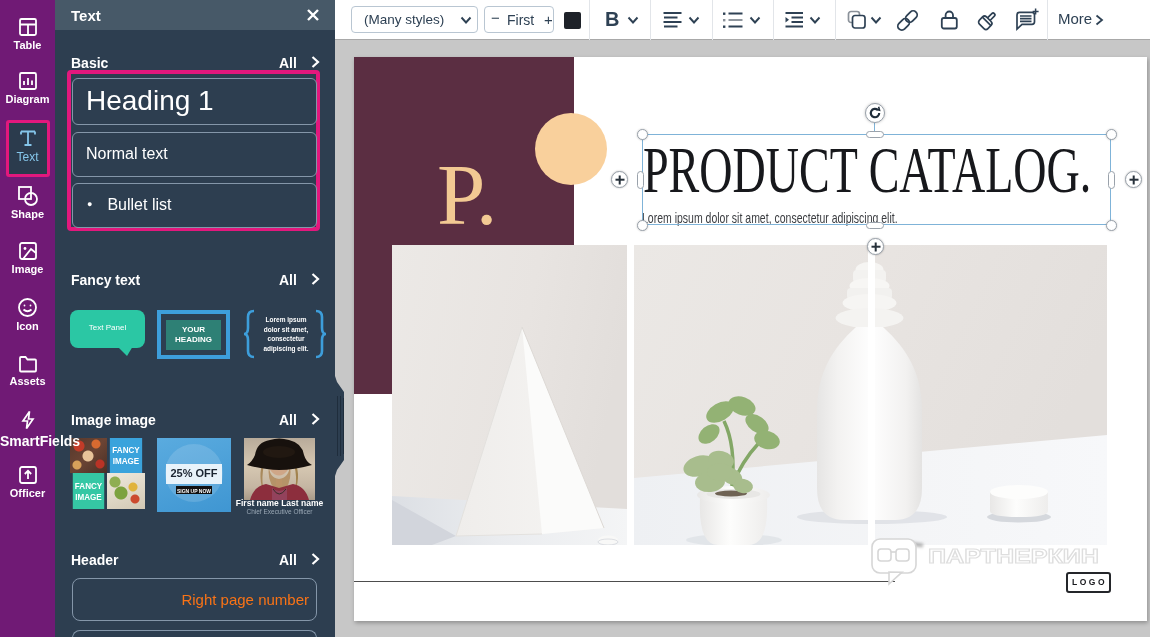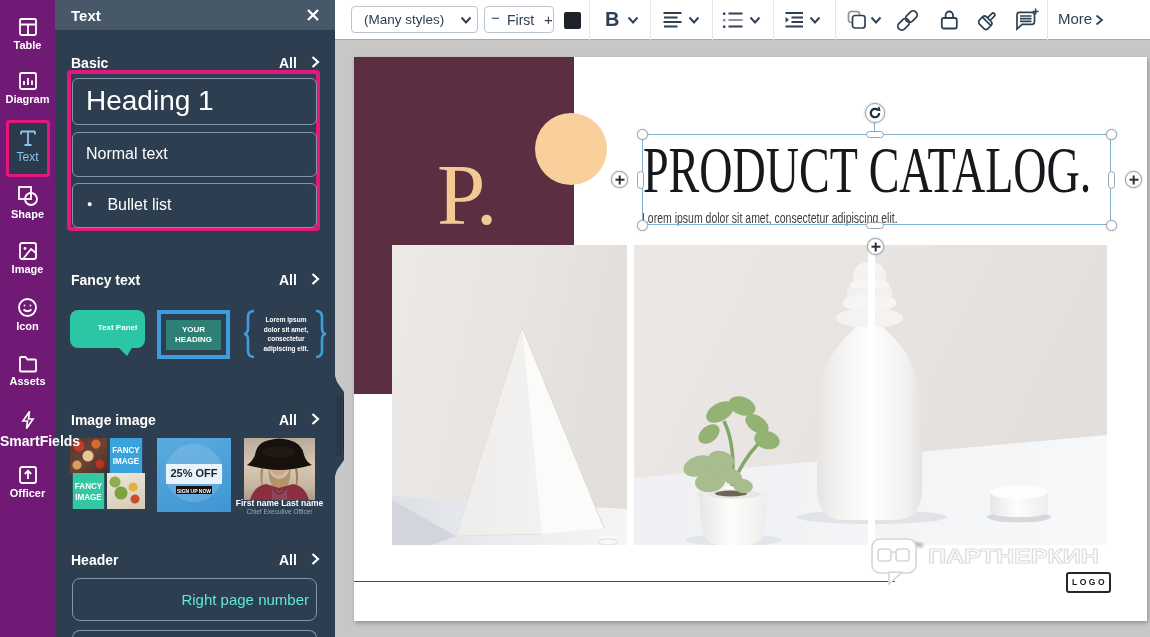--- a/index.html
+++ b/index.html
@@ -142,21 +142,21 @@
   <div class="pbtn" style="top:132px; height:45px; font-size:16px; padding:12px 0 0 13px;">Normal text</div>
 
   <span class="sec-label" style="left:16px; top:272px;">Fancy text</span>
   <span class="sec-all" style="left:224px; top:272px;">All</span>
   <svg class="abs" style="left:253px; top:272px;" width="14" height="14" viewBox="0 0 14 14" fill="none" stroke="#fff" stroke-width="2.2">
       <path d="M4.5 2 L10 7 L4.5 12"></path>
     </svg>
 
   <div class="abs" style="left:15px; top:310px; width:75px; height:38px; background:#2bc7a4; border-radius:8px;"></div>
   <div class="abs" style="left:62px; top:346px; width:0; height:0; border-left:10px solid transparent; border-right:6px solid transparent; border-top:10px solid #2bc7a4;"></div>
-  <div class="abs" style="left:25px; top:323px; width:75px; text-align:center; color:#fff; font-size:8px; font-weight:bold;">Text Panel</div>
+  <div class="abs" style="left:15px; top:323px; width:75px; text-align:center; color:#fff; font-size:8px; font-weight:normal;">Text Panel</div>
 
   <div class="abs" style="left:102px; top:310px; width:73px; height:49px; border:4px solid #3d9edb; background:#2d3e50;"></div>
   <div class="abs" style="left:111px; top:320px; width:55px; height:30px; background:#2e8075;"></div>
   <div class="abs" style="left:111px; top:325px; width:55px; text-align:center; color:#fff; font-size:8px; font-weight:bold; line-height:10px;">YOUR<br>HEADING</div>
 
   <svg class="abs" style="left:187px; top:309px;" width="86" height="50" viewBox="0 0 86 50" fill="none" stroke="#3d9edb" stroke-width="2.6">
     <path d="M12 2 Q6 2 6 8 L6 19 Q6 25 2 25 Q6 25 6 31 L6 42 Q6 48 12 48"></path>
     <path d="M74 2 Q80 2 80 8 L80 19 Q80 25 84 25 Q80 25 80 31 L80 42 Q80 48 74 48"></path>
   </svg>
   <div class="abs" style="left:200px; top:315px; width:62px; text-align:center; color:#fff; font-size:6.5px; font-weight:bold; line-height:9.5px;">Lorem ipsum<br>dolor sit amet,<br>consectetur<br>adipiscing elit.</div>
@@ -218,21 +218,21 @@
   </div>
   <div class="abs" style="left:169px; top:498px; width:111px; text-align:center; color:#fff; font-size:8.5px; font-weight:bold;">First name Last name</div>
   <div class="abs" style="left:169px; top:508px; width:111px; text-align:center; color:#9aa8b5; font-size:6.5px;">Chief Executive Officer</div>
 
   <span class="sec-label" style="left:16px; top:552px;">Header</span>
   <span class="sec-all" style="left:224px; top:552px;">All</span>
   <svg class="abs" style="left:253px; top:552px;" width="14" height="14" viewBox="0 0 14 14" fill="none" stroke="#fff" stroke-width="2.2">
       <path d="M4.5 2 L10 7 L4.5 12"></path>
     </svg>
   <div class="pbtn" style="top:578px; height:43px; border-radius:8px;"></div>
-  <div class="abs" style="left:17px; top:591px; width:237px; text-align:right; color:#5eead4; font-size:15px;">Right page number</div>
+  <div class="abs" style="left:17px; top:591px; width:237px; text-align:right; color:#f97316; font-size:15px;">Right page number</div>
   <div class="pbtn" style="top:630px; height:20px; border-radius:8px; border-bottom:none;"></div>
 </div>
 
 <svg class="abs" style="left:335px; top:376px; z-index:28;" width="10" height="100" viewBox="0 0 10 100">
   <path d="M0 0 L2 6 L9 16 L9 84 L2 94 L0 100 Z" fill="#2d3e50"></path>
   <path d="M2.5 20 V80 M5.5 20 V80 M8.5 22 V78" stroke="#1f2d3c" stroke-width="1"></path>
 </svg>
 
 <div id="toolbar">
 

